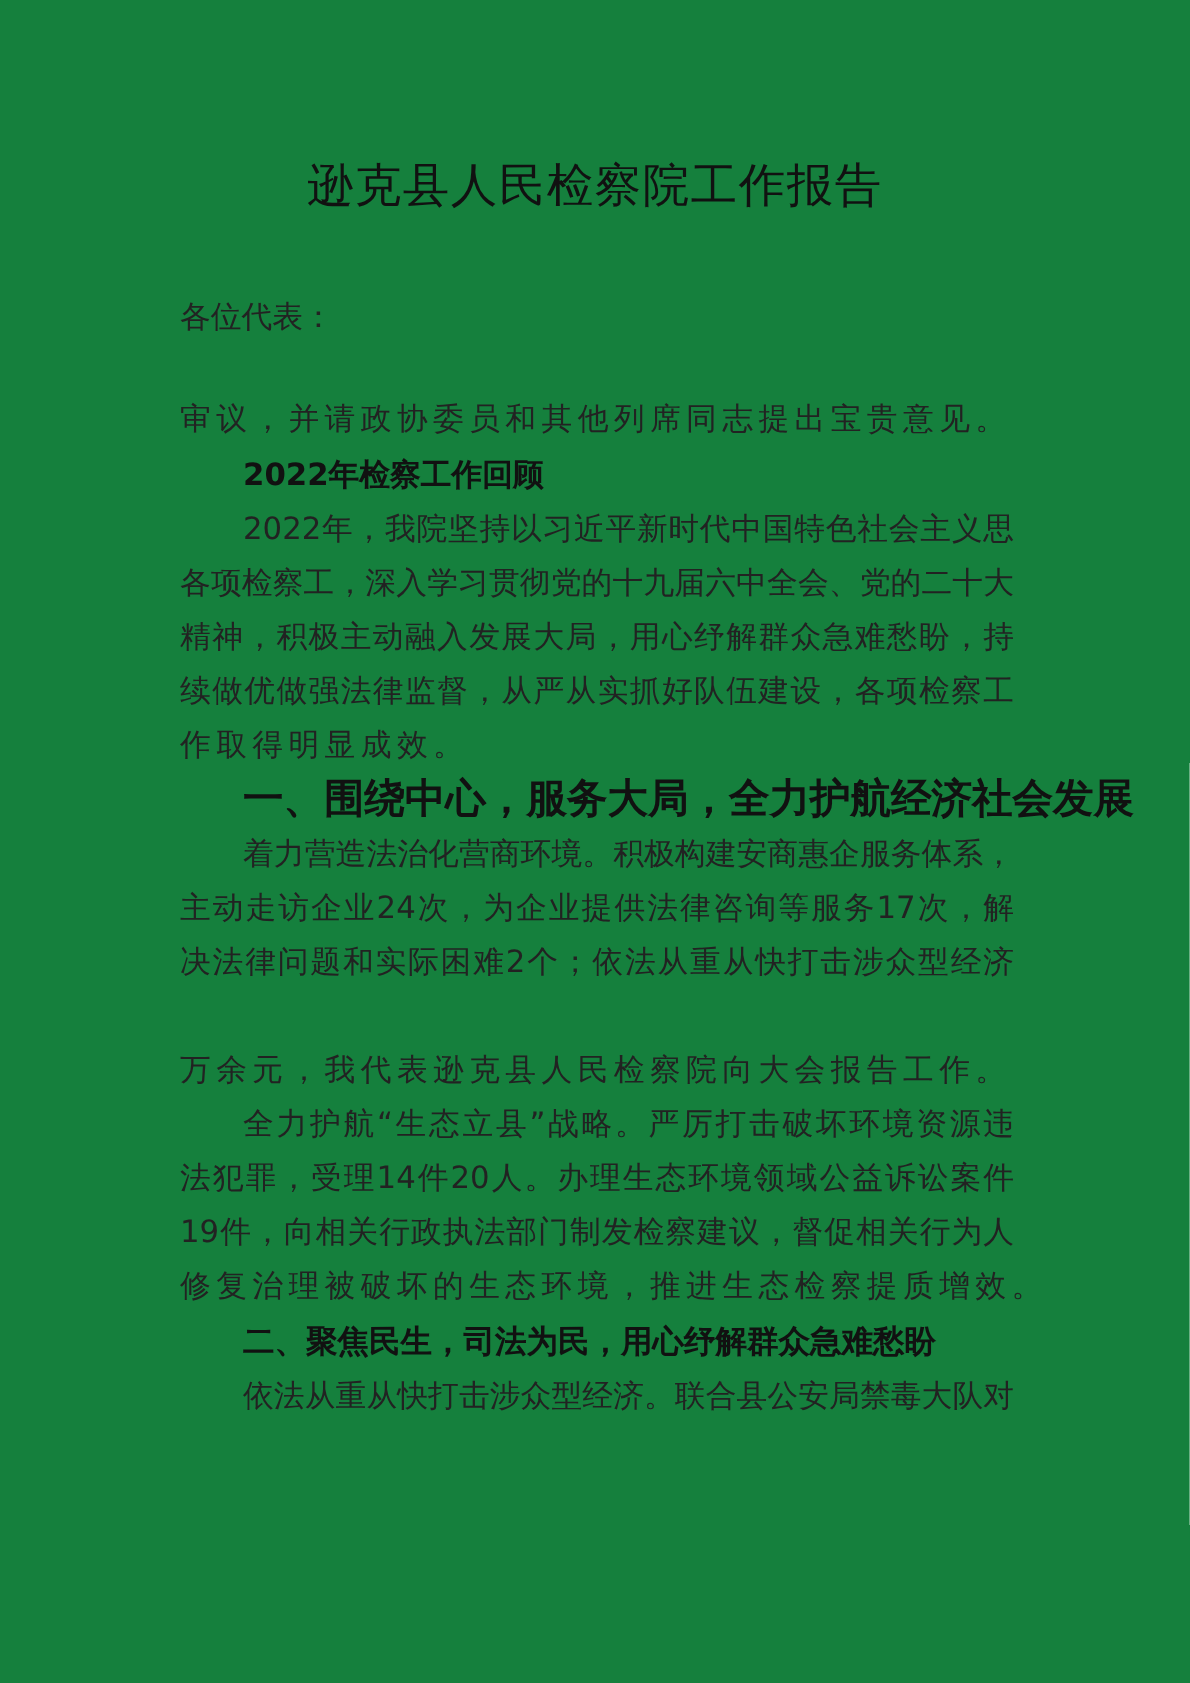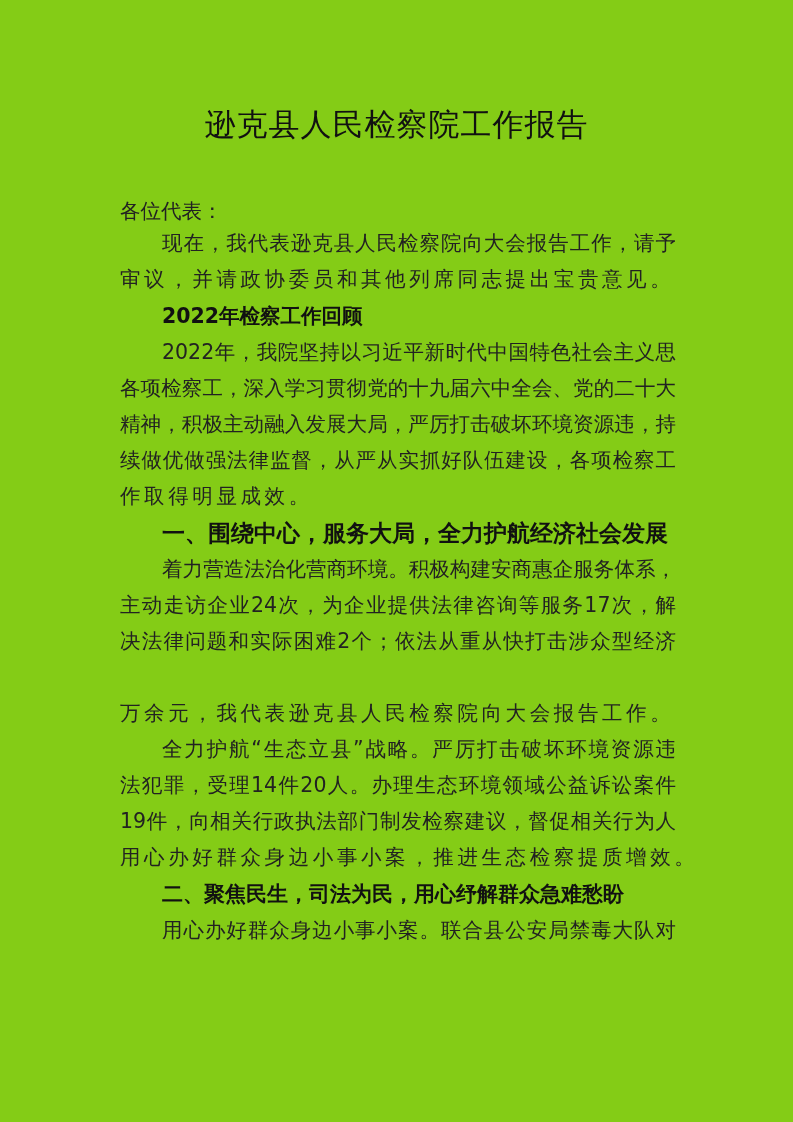--- a/index.html
+++ b/index.html
@@ -1,17 +1,17 @@
 <!DOCTYPE html>
 <html><head>
 <meta charset="utf-8">
 <style>
   html, body { margin: 0; padding: 0; background: #ffffff; }
   body { width: 793px; height: 1122px; position: relative; overflow: hidden; }
-  .page { position: absolute; left: 0; top: 0; width: 793px; height: 1122px; background: #84cc16; }
+  .page { position: absolute; left: 0; top: 0; width: 793px; height: 1122px; background: #15803d; }
   .title {
     position: absolute; left: 0; width: 793px; top: 104px;
     text-align: center; font-family: "DejaVu Serif", "Liberation Serif", serif;
     font-size: 31px; color: #111; letter-spacing: 1px; line-height: 40px;
   }
   .line {
     position: absolute; left: 120px; width: 556px; height: 30px;
     font-family: "DejaVu Sans", "Liberation Sans", sans-serif;
     font-size: 20.5px; line-height: 30px; color: #222; white-space: nowrap;
   }
@@ -20,39 +20,38 @@
   .h { font-weight: bold; color: #111; }
 </style>
 </head>
 <body>
 
 <div class="page">
   <div class="title">逊克县人民检察院工作报告</div>
 
   <div class="line" style="top:196px">各位代表：</div>
 
-  <div class="line indent just" style="top:228px">现在，我代表逊克县人民检察院向大会报告工作，请予</div>
   <div class="line" style="top:264px; letter-spacing:3.6px">审议，并请政协委员和其他列席同志提出宝贵意见。</div>
 
   <div class="line indent h" style="top:301px">2022年检察工作回顾</div>
 
   <div class="line indent just" style="top:337px">2022年，我院坚持以习近平新时代中国特色社会主义思</div>
   <div class="line just" style="top:373px">各项检察工，深入学习贯彻党的十九届六中全会、党的二十大</div>
-  <div class="line just" style="top:409px">精神，积极主动融入发展大局，严厉打击破坏环境资源违，持</div>
+  <div class="line just" style="top:409px">精神，积极主动融入发展大局，用心纾解群众急难愁盼，持</div>
   <div class="line just" style="top:445px">续做优做强法律监督，从严从实抓好队伍建设，各项检察工</div>
   <div class="line" style="top:481px; letter-spacing:3.6px">作取得明显成效。</div>
 
-  <div class="line indent h" style="top:518px; font-size:23px">一、围绕中心，服务大局，全力护航经济社会发展</div>
+  <div class="line indent h" style="top:518px; font-size:27px">一、围绕中心，服务大局，全力护航经济社会发展</div>
 
   <div class="line indent just" style="top:554px">着力营造法治化营商环境。积极构建安商惠企服务体系，</div>
   <div class="line just" style="top:590px">主动走访企业24次，为企业提供法律咨询等服务17次，解</div>
   <div class="line just" style="top:626px">决法律问题和实际困难2个；依法从重从快打击涉众型经济</div>
   <div class="line" style="top:698px; letter-spacing:3.6px">万余元，我代表逊克县人民检察院向大会报告工作。</div>
 
   <div class="line indent just" style="top:734px">全力护航“生态立县”战略。严厉打击破坏环境资源违</div>
   <div class="line just" style="top:770px">法犯罪，受理14件20人。办理生态环境领域公益诉讼案件</div>
   <div class="line just" style="top:806px">19件，向相关行政执法部门制发检察建议，督促相关行为人</div>
-  <div class="line" style="top:842px; letter-spacing:3.6px">用心办好群众身边小事小案，推进生态检察提质增效。</div>
+  <div class="line" style="top:842px; letter-spacing:3.6px">修复治理被破坏的生态环境，推进生态检察提质增效。</div>
 
   <div class="line indent h" style="top:879px; font-size:21px">二、聚焦民生，司法为民，用心纾解群众急难愁盼</div>
 
-  <div class="line indent just" style="top:915px">用心办好群众身边小事小案。联合县公安局禁毒大队对</div>
+  <div class="line indent just" style="top:915px">依法从重从快打击涉众型经济。联合县公安局禁毒大队对</div>
 </div>
 
 </body></html>

